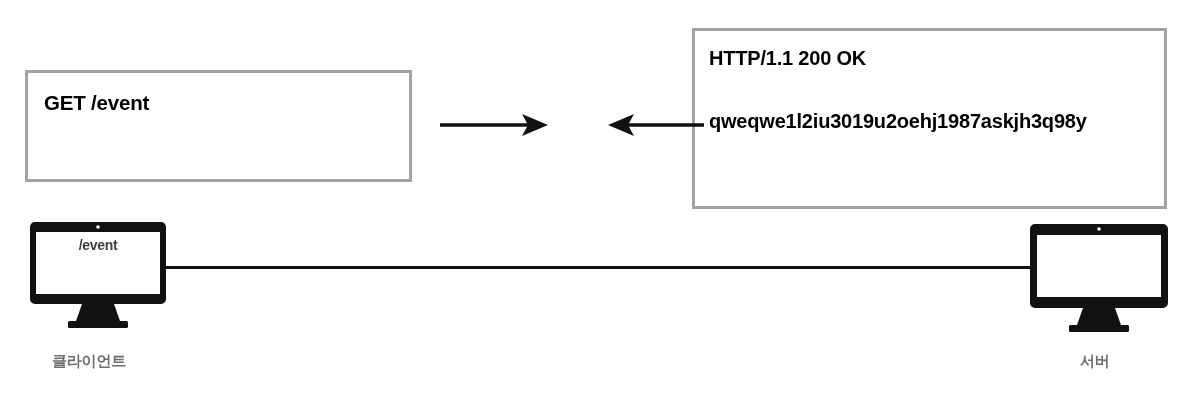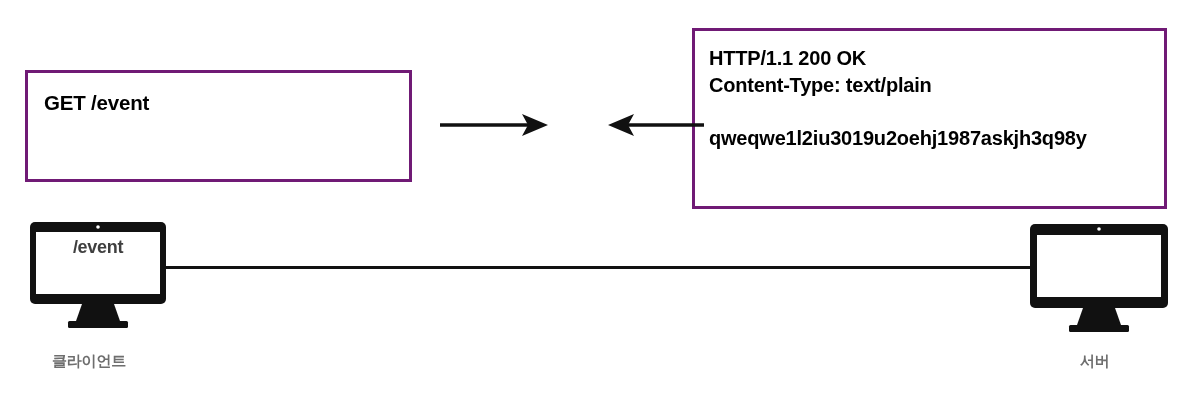--- a/index.html
+++ b/index.html
@@ -17,21 +17,21 @@
     height: 400px;
     background: #ffffff;
     overflow: hidden;
   }
 
   
   .msg-box {
     position: absolute;
     box-sizing: border-box;
     background: #ffffff;
-    border: 3px solid #701a75;
+    border: 3px solid #a3a3a3;
   }
   #request-box {
     left: 25px;
     top: 70px;
     width: 387px;
     height: 112px;
     padding: 16px 14px 0 16px;
   }
   #response-box {
     left: 692px;
@@ -47,21 +47,21 @@
     font-size: 20.5px;
     line-height: 28px;
     letter-spacing: -0.2px;
     white-space: nowrap;
     font-weight: 600;
   }
   .msg-line.strong {
     font-weight: 800;
   }
   .msg-line.spacer-above {
-    margin-top: 26px;
+    margin-top: 36px;
   }
   #response-box .msg-line {
     font-size: 20px;
     line-height: 27px;
   }
 
   
   .arrow {
     position: absolute;
   }
@@ -84,21 +84,21 @@
   }
   #server-computer {
     left: 1030px;
     top: 224px;
   }
 
   .screen-text {
     position: absolute;
     color: #3f3f3f;
     font-weight: 800;
-    font-size: 18px;
+    font-size: 14px;
     letter-spacing: -0.3px;
     white-space: nowrap;
   }
   #client-screen-text {
     left: 58px;
     top: 237px;
     width: 80px;
     text-align: center;
   }
 
@@ -134,21 +134,20 @@
 <body>
 
 <div id="canvas">
 
   <div class="msg-box" id="request-box">
     <span class="msg-line">GET /event</span>
   </div>
 
   <div class="msg-box" id="response-box">
     <span class="msg-line">HTTP/1.1 200 OK</span>
-    <span class="msg-line">Content-Type: text/plain</span>
     <span class="msg-line spacer-above">qweqwe1l2iu3019u2oehj1987askjh3q98y</span>
   </div>
 
   <div class="arrow" id="arrow-request">
     <svg width="110" height="34" viewBox="0 0 110 34" aria-hidden="true">
       <line x1="0" y1="17" x2="92" y2="17" stroke="#111111" stroke-width="3.4"></line>
       <path d="M 108 17 L 82 6 L 88 17 L 82 28 Z" fill="#111111"></path>
     </svg>
   </div>
 

